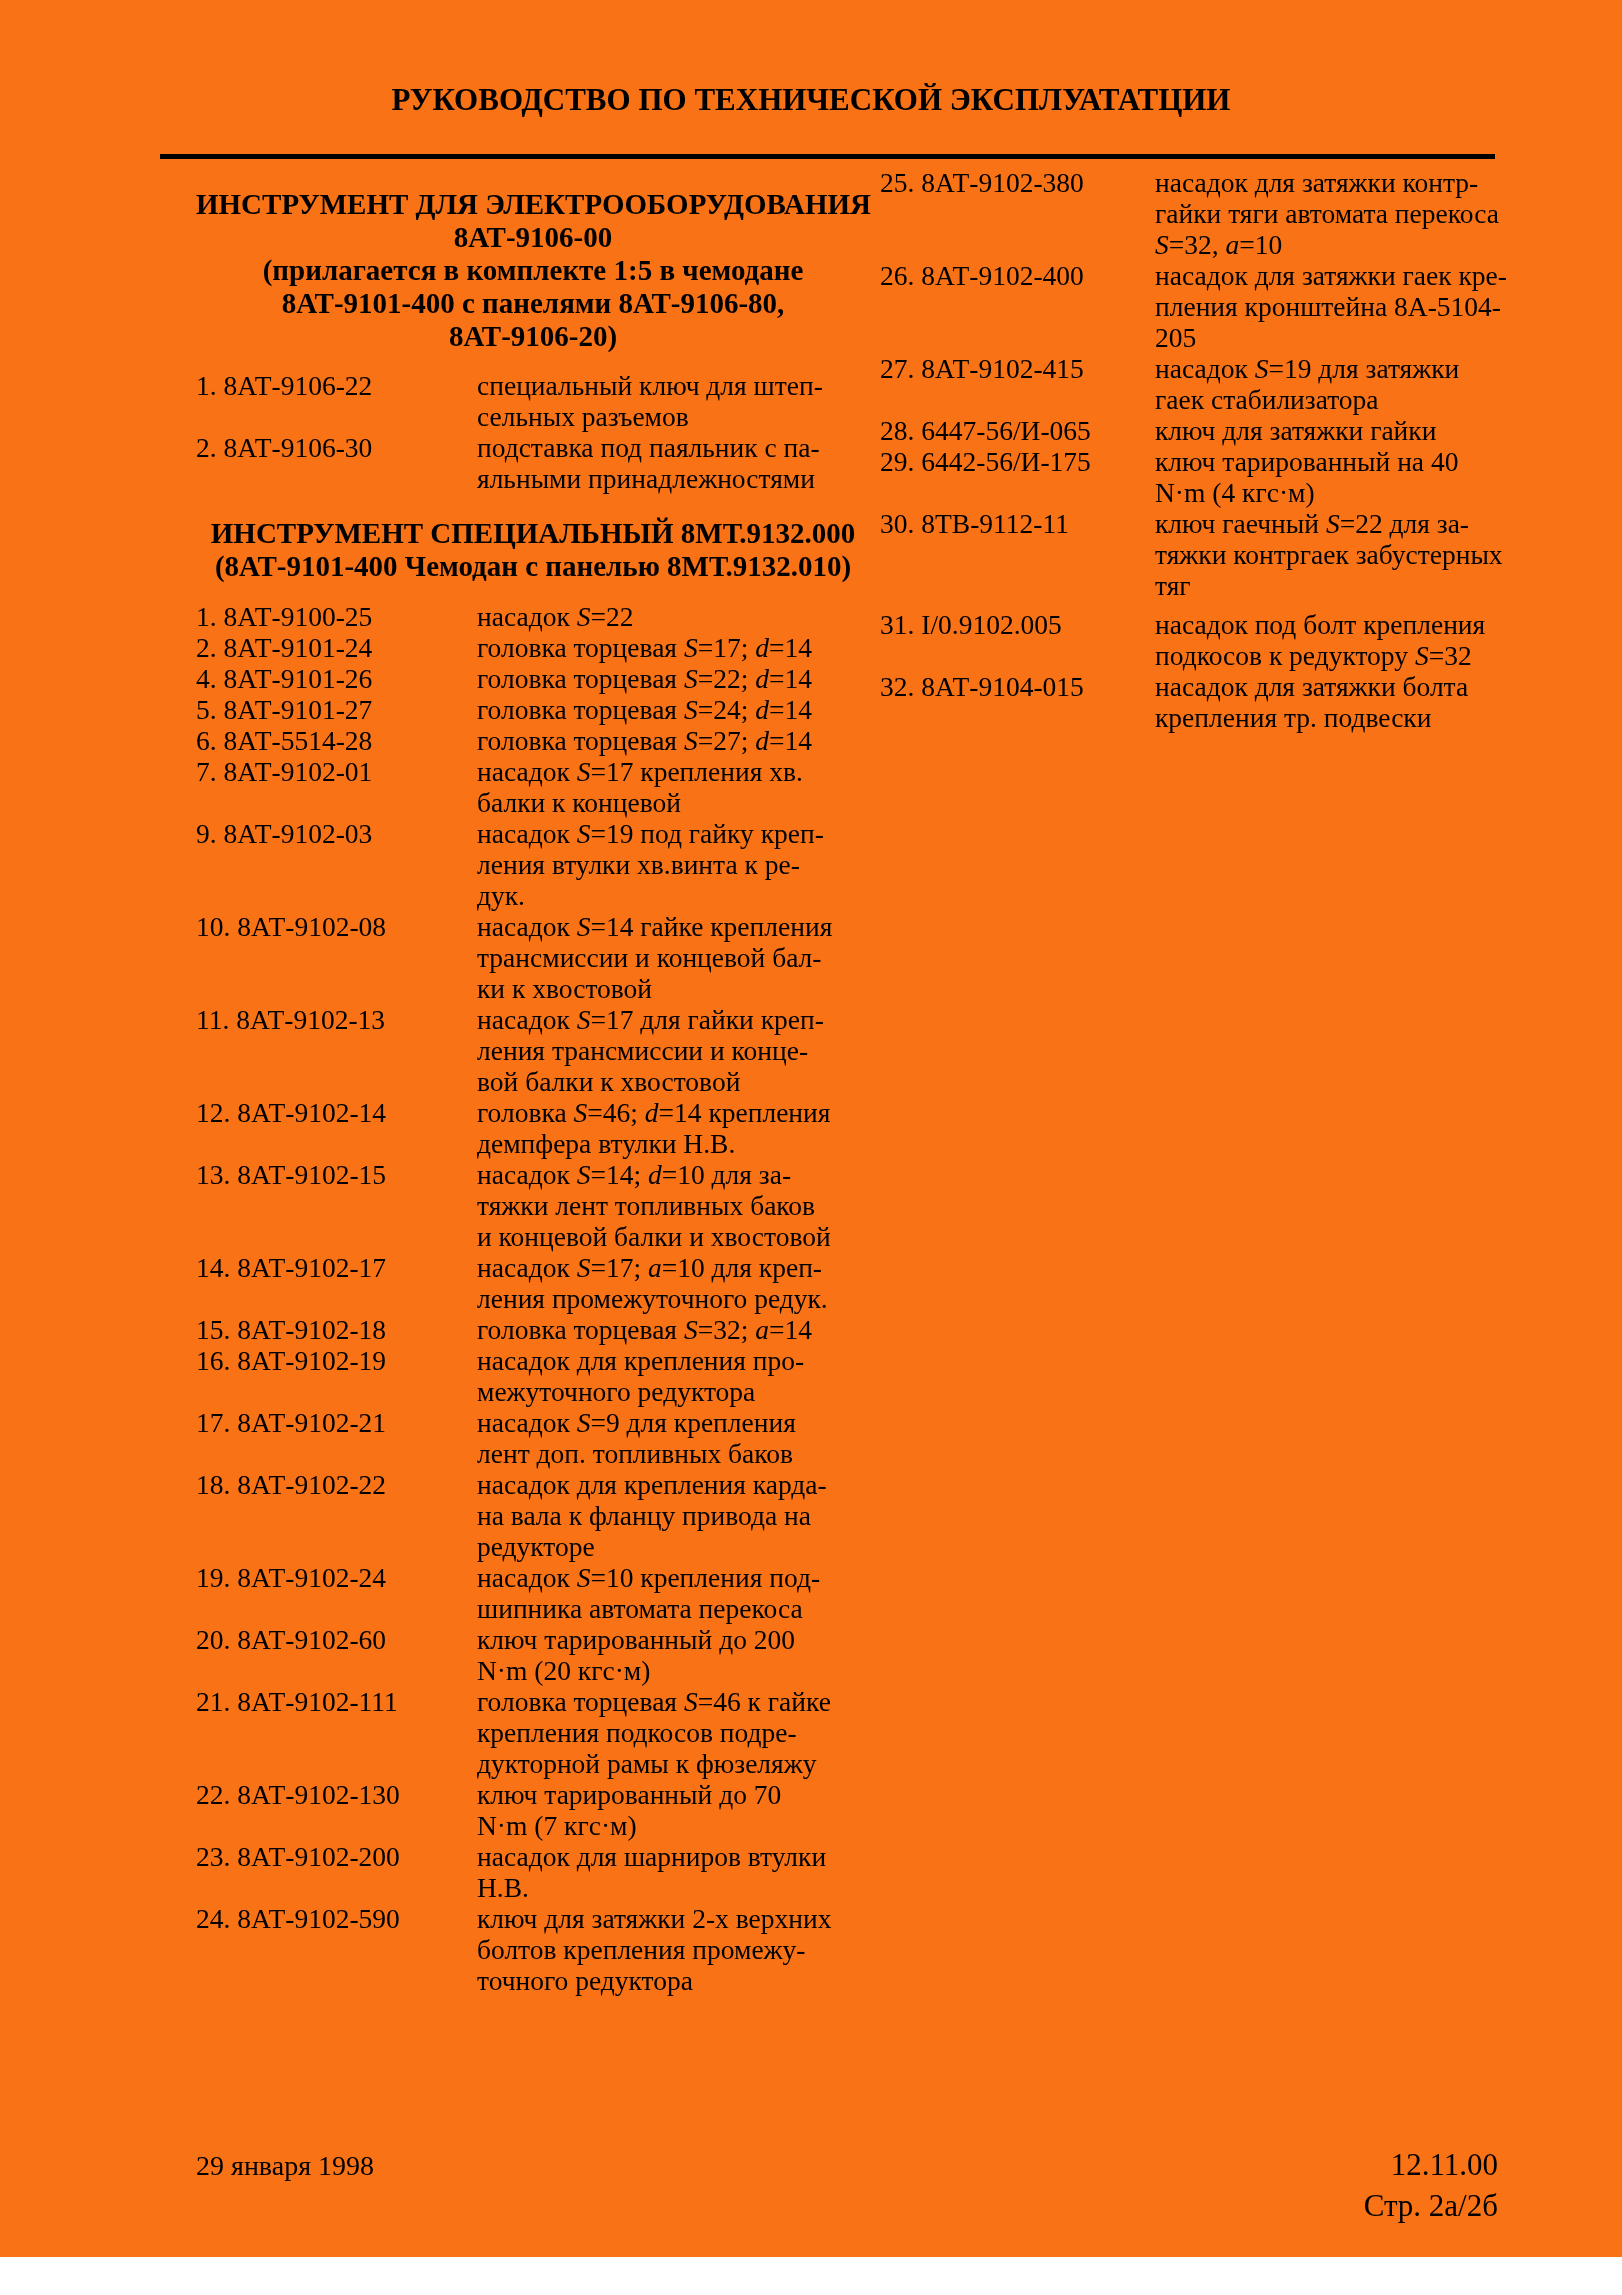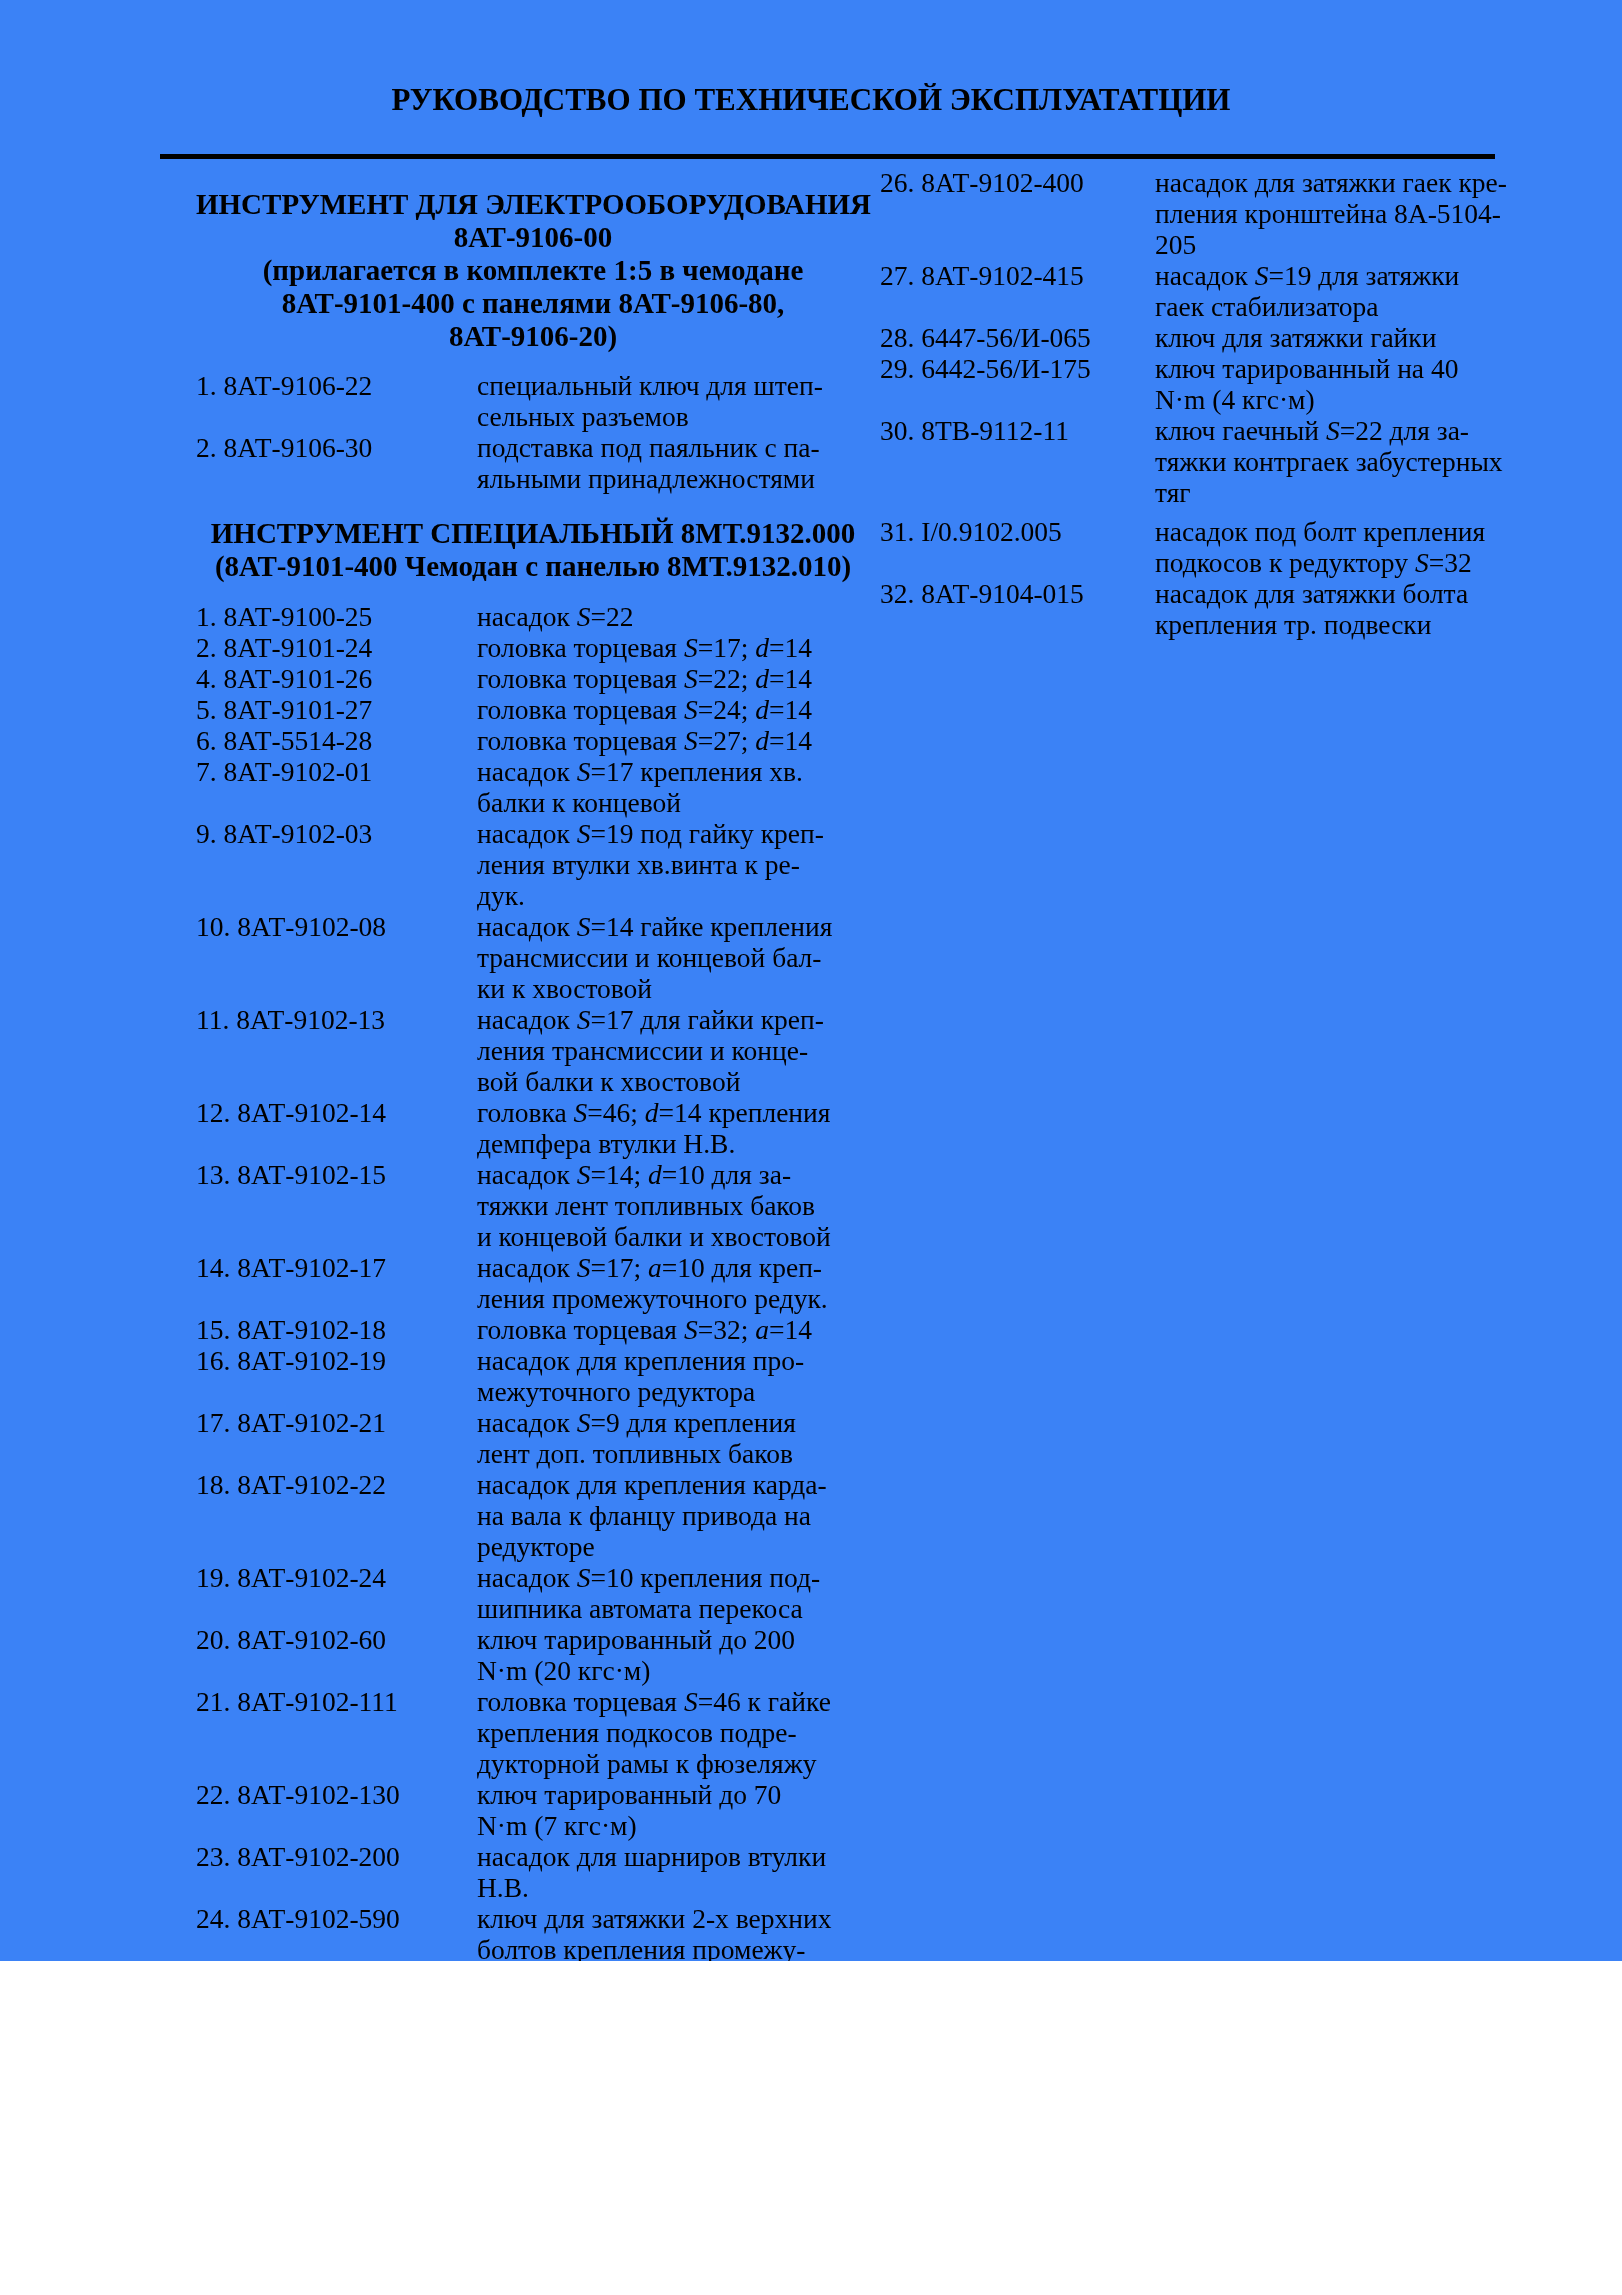--- a/index.html
+++ b/index.html
@@ -1,17 +1,17 @@
 <!DOCTYPE html>
 <html style="font-size:10.5px"><head>
 <meta charset="utf-8">
 <style>
   html,body{margin:0;padding:0;background:#ffffff;}
   body{width:1622px;height:2295px;font-family:"Liberation Serif","DejaVu Serif",serif;color:#000;}
-  .page{position:relative;width:1622px;height:1961px;background:#3b82f6;overflow:hidden;text-decoration:underline;}
+  .page{position:relative;width:1622px;height:2257px;background:#f97316;overflow:hidden;text-decoration:underline;}
   .doc-title{position:absolute;top:82px;left:0;width:1622px;text-align:center;
     font-weight:bold;font-size:31px;white-space:nowrap;}
   .rule{position:absolute;left:160px;top:154px;width:1335px;height:5.2px;background:#000;}
   .col{position:absolute;}
   .col-left{left:196px;top:188px;width:674px;}
   .col-right{left:880px;top:167px;width:661px;}
   .sec-heading{text-align:center;font-weight:bold;font-size:29px;line-height:33px;}
   .sec-heading .hline{white-space:nowrap;}
   .sec-heading.sec2{margin-top:23px;}
   .items{font-size:27.5px;line-height:31px;}
@@ -145,20 +145,24 @@
         <div class="item-row">
           <div class="code">24. 8АТ-9102-590</div>
           <div class="desc">ключ для затяжки 2-х верхних<br>болтов крепления промежу-<br>точного редуктора</div>
         </div>
       </div>
   </div>
 
   <div class="col col-right">
     <div class="items">
         <div class="item-row">
+          <div class="code">25. 8АТ-9102-380</div>
+          <div class="desc">насадок для затяжки контр-<br>гайки тяги автомата перекоса<br><i>S</i>=32, <i>a</i>=10</div>
+        </div>
+        <div class="item-row">
           <div class="code">26. 8АТ-9102-400</div>
           <div class="desc">насадок для затяжки гаек кре-<br>пления кронштейна 8А-5104-<br>205</div>
         </div>
         <div class="item-row">
           <div class="code">27. 8АТ-9102-415</div>
           <div class="desc">насадок <i>S</i>=19 для затяжки<br>гаек стабилизатора</div>
         </div>
         <div class="item-row">
           <div class="code">28. 6447-56/И-065</div>
           <div class="desc">ключ для затяжки гайки</div>

